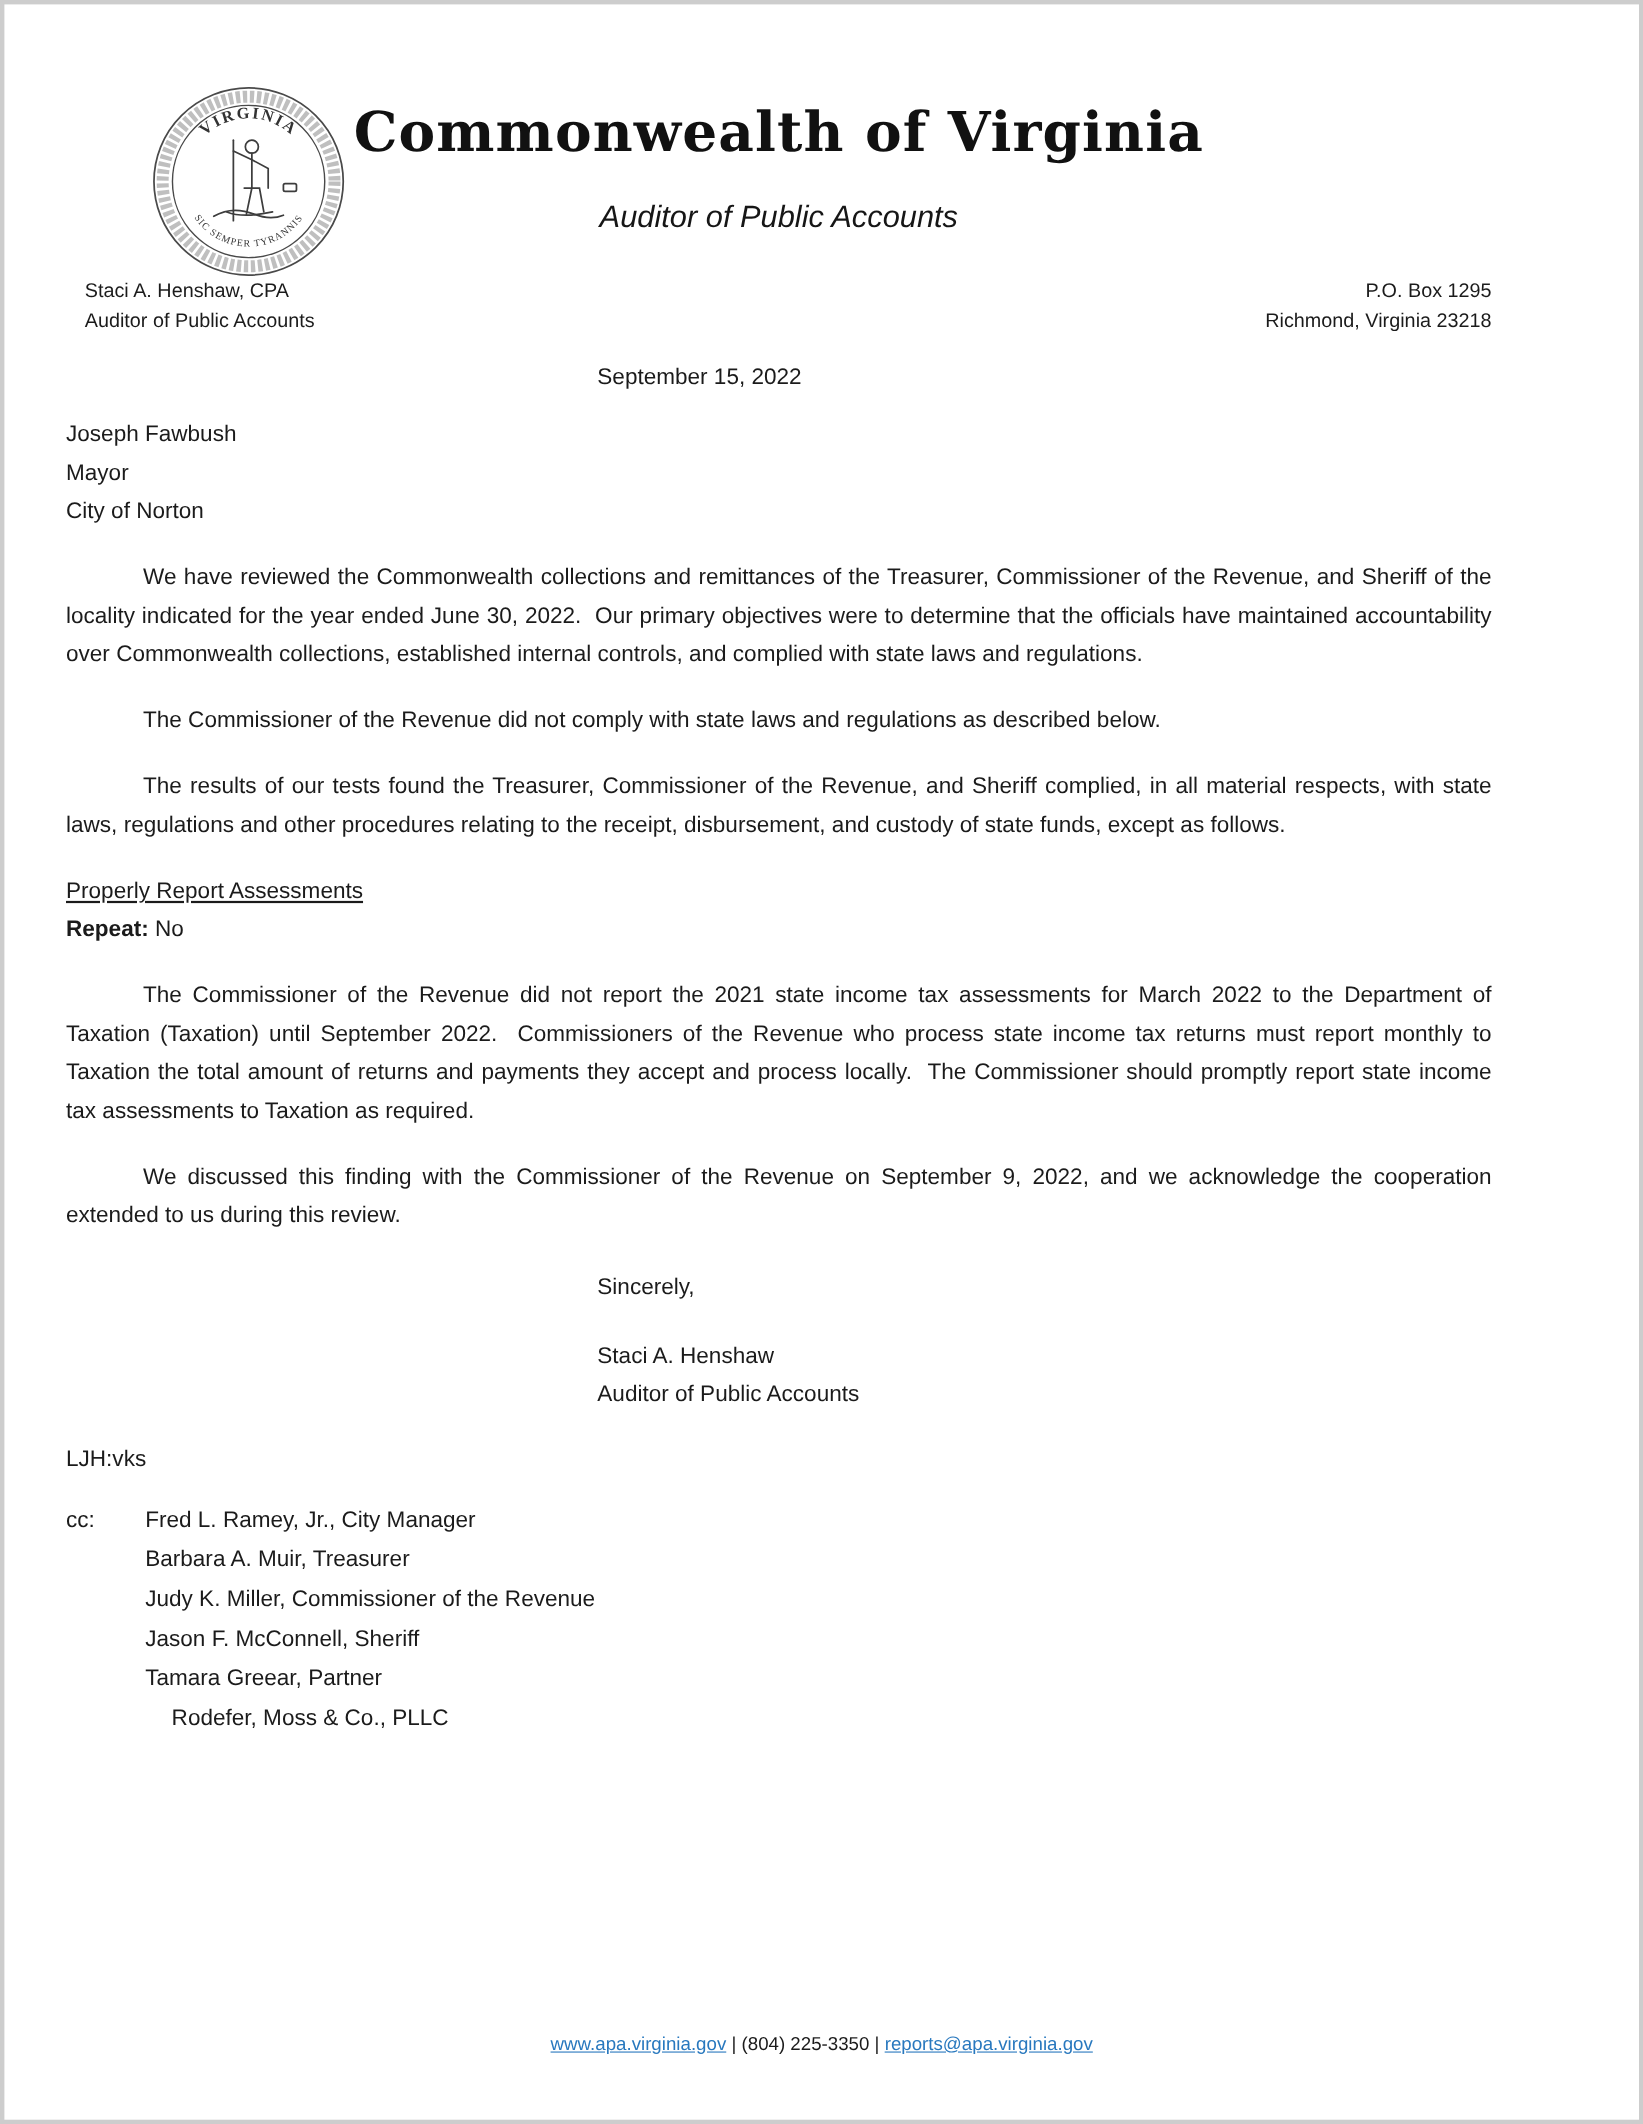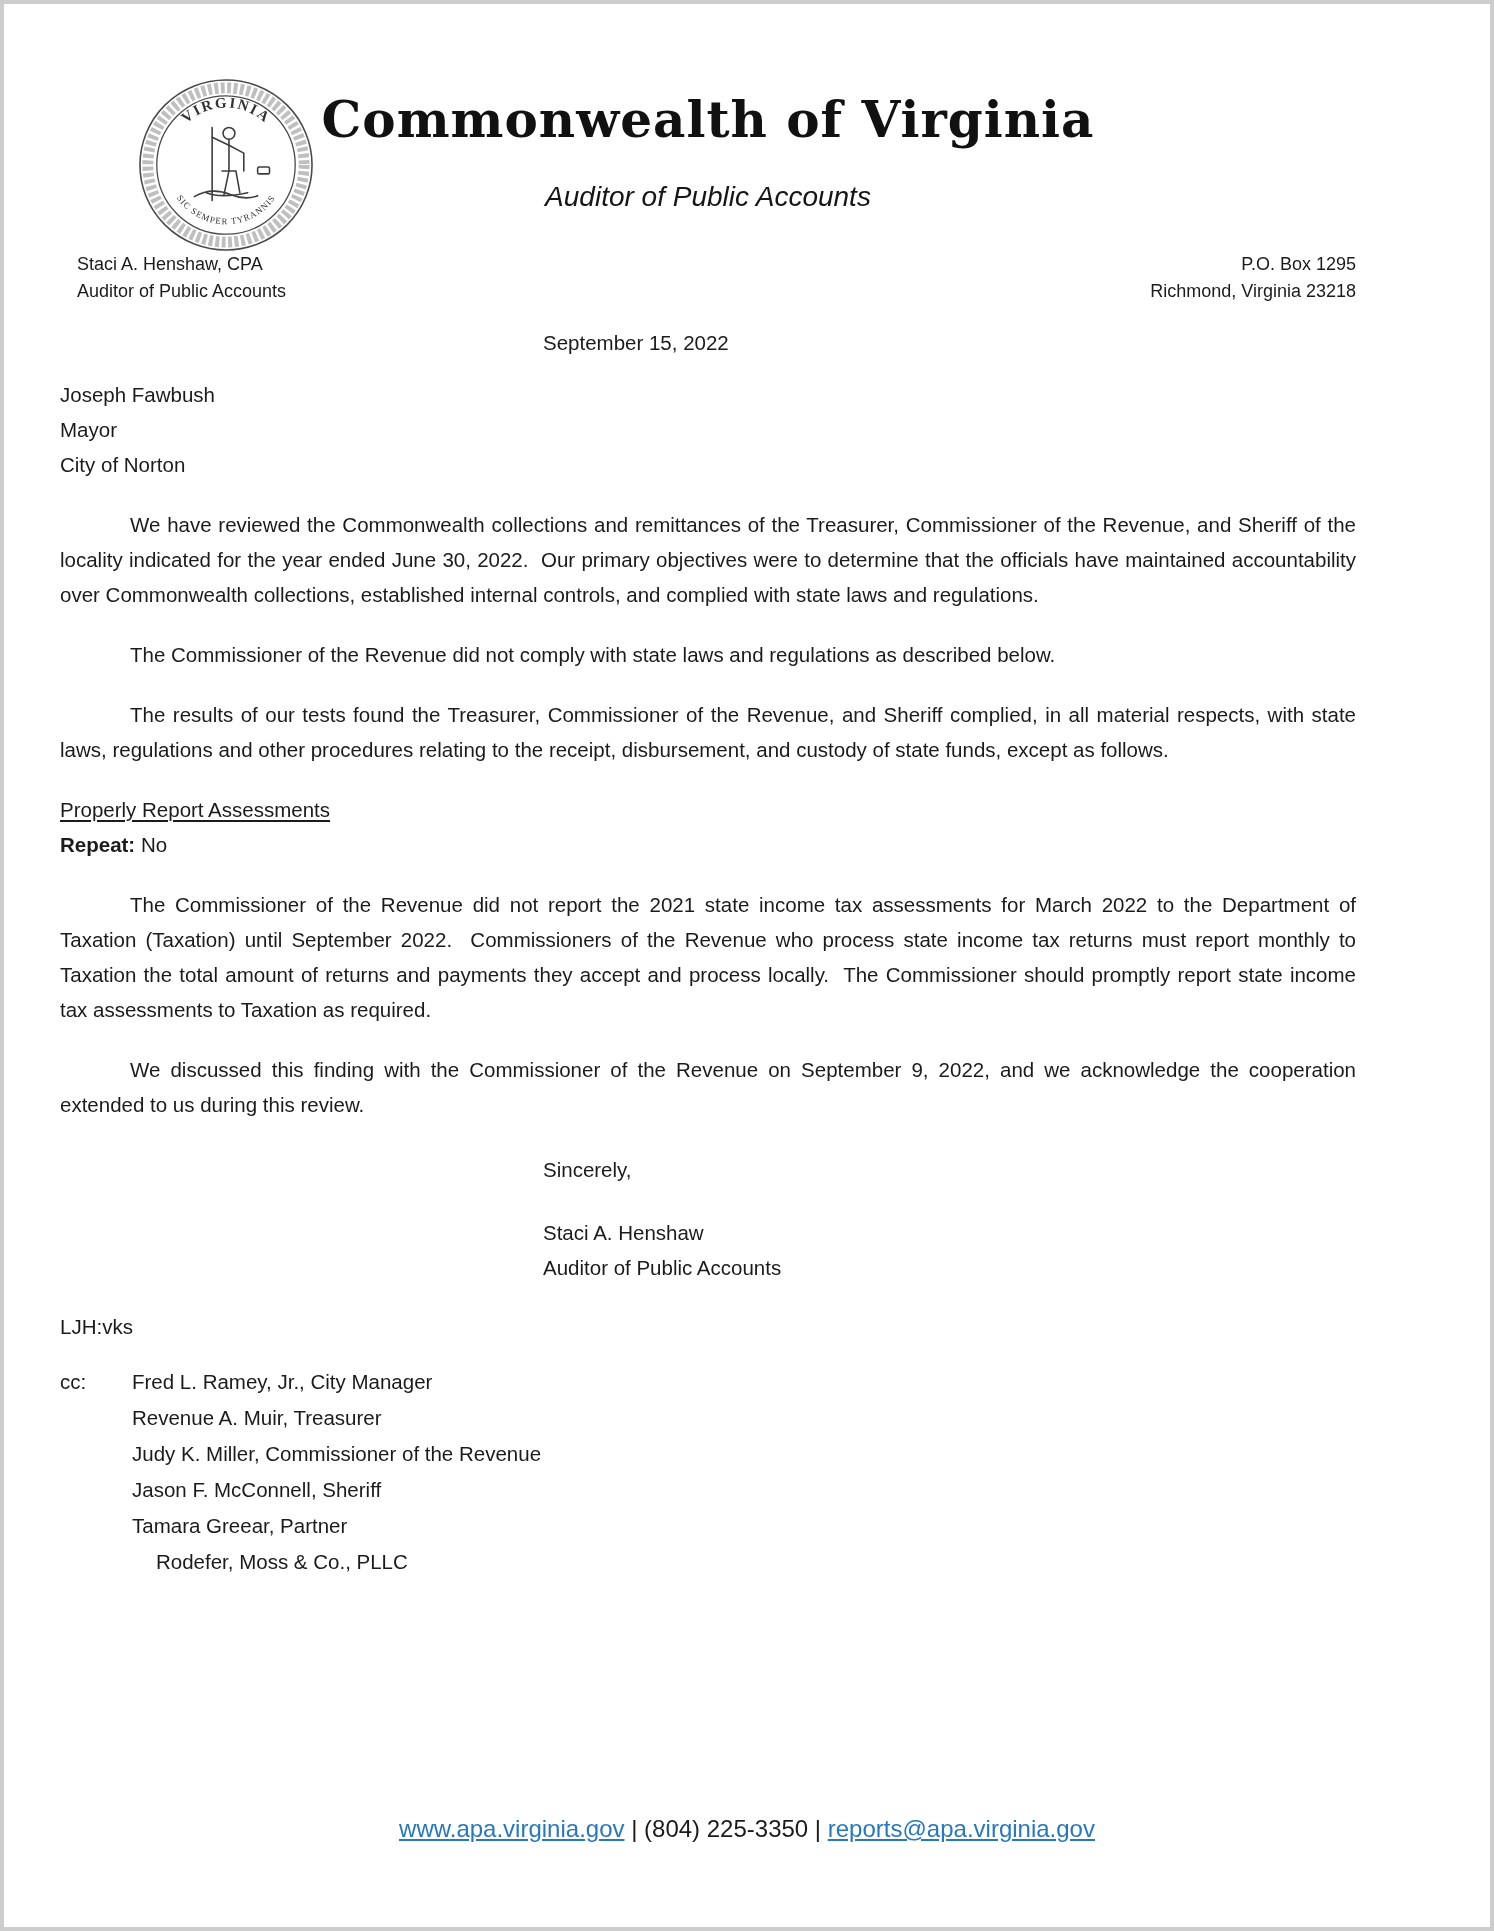--- a/index.html
+++ b/index.html
@@ -118,23 +118,23 @@
     font-size: 20.5px;
     line-height: 36px;
   }
   .cc-label { width: 72px; }
   .cc-sub { padding-left: 24px; }
   
   .footer {
     position: absolute;
     left: 0;
     right: 0;
-    bottom: 84px;
+    bottom: 58px;
     text-align: center;
-    font-size: 24px;
+    font-size: 17px;
   }
   .footer a {
     color: #2878be;
     text-decoration: underline;
     cursor: pointer;
   }
   .footer .sep { color: #1b1b1b; }
   
   .seal svg text {
     font-family: "Liberation Serif", serif;
@@ -221,21 +221,21 @@
       <div>Staci A. Henshaw</div>
       <div>Auditor of Public Accounts</div>
     </div>
 
     <div class="reference">LJH:vks</div>
 
     <div class="cc-block">
       <div class="cc-label">cc:</div>
       <div>
         <div>Fred L. Ramey, Jr., City Manager</div>
-        <div>Revenue A. Muir, Treasurer</div>
+        <div>Barbara A. Muir, Treasurer</div>
         <div>Judy K. Miller, Commissioner of the Revenue</div>
         <div>Jason F. McConnell, Sheriff</div>
         <div>Tamara Greear, Partner</div>
         <div class="cc-sub">Rodefer, Moss &amp; Co., PLLC</div>
       </div>
     </div>
   </div>
 
   <div class="footer">
     <a>www.apa.virginia.gov</a><span class="sep">  |  </span><span>(804) 225-3350</span><span class="sep">  |  </span><a>reports@apa.virginia.gov</a>

